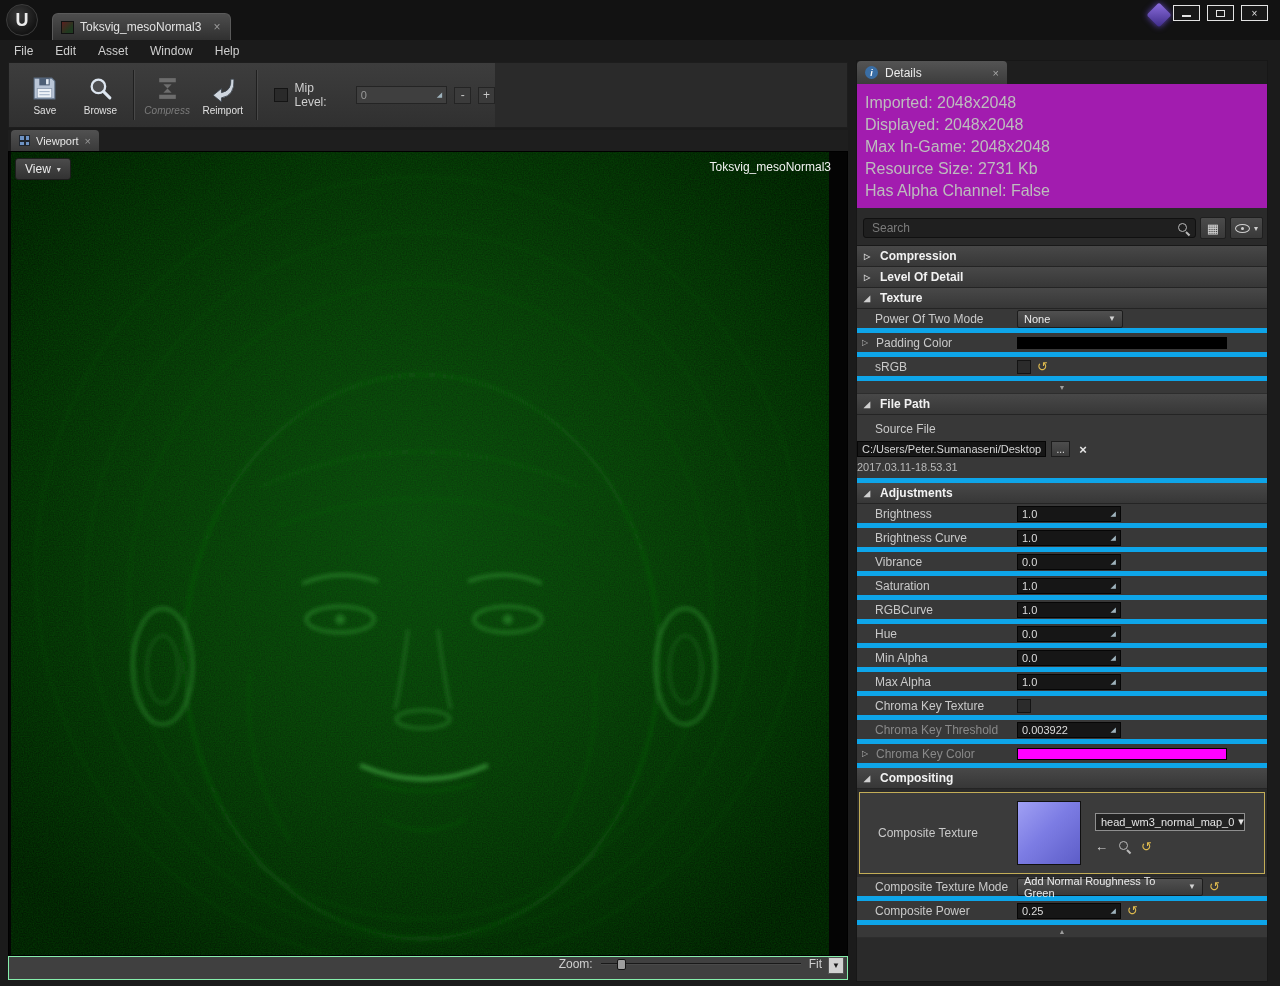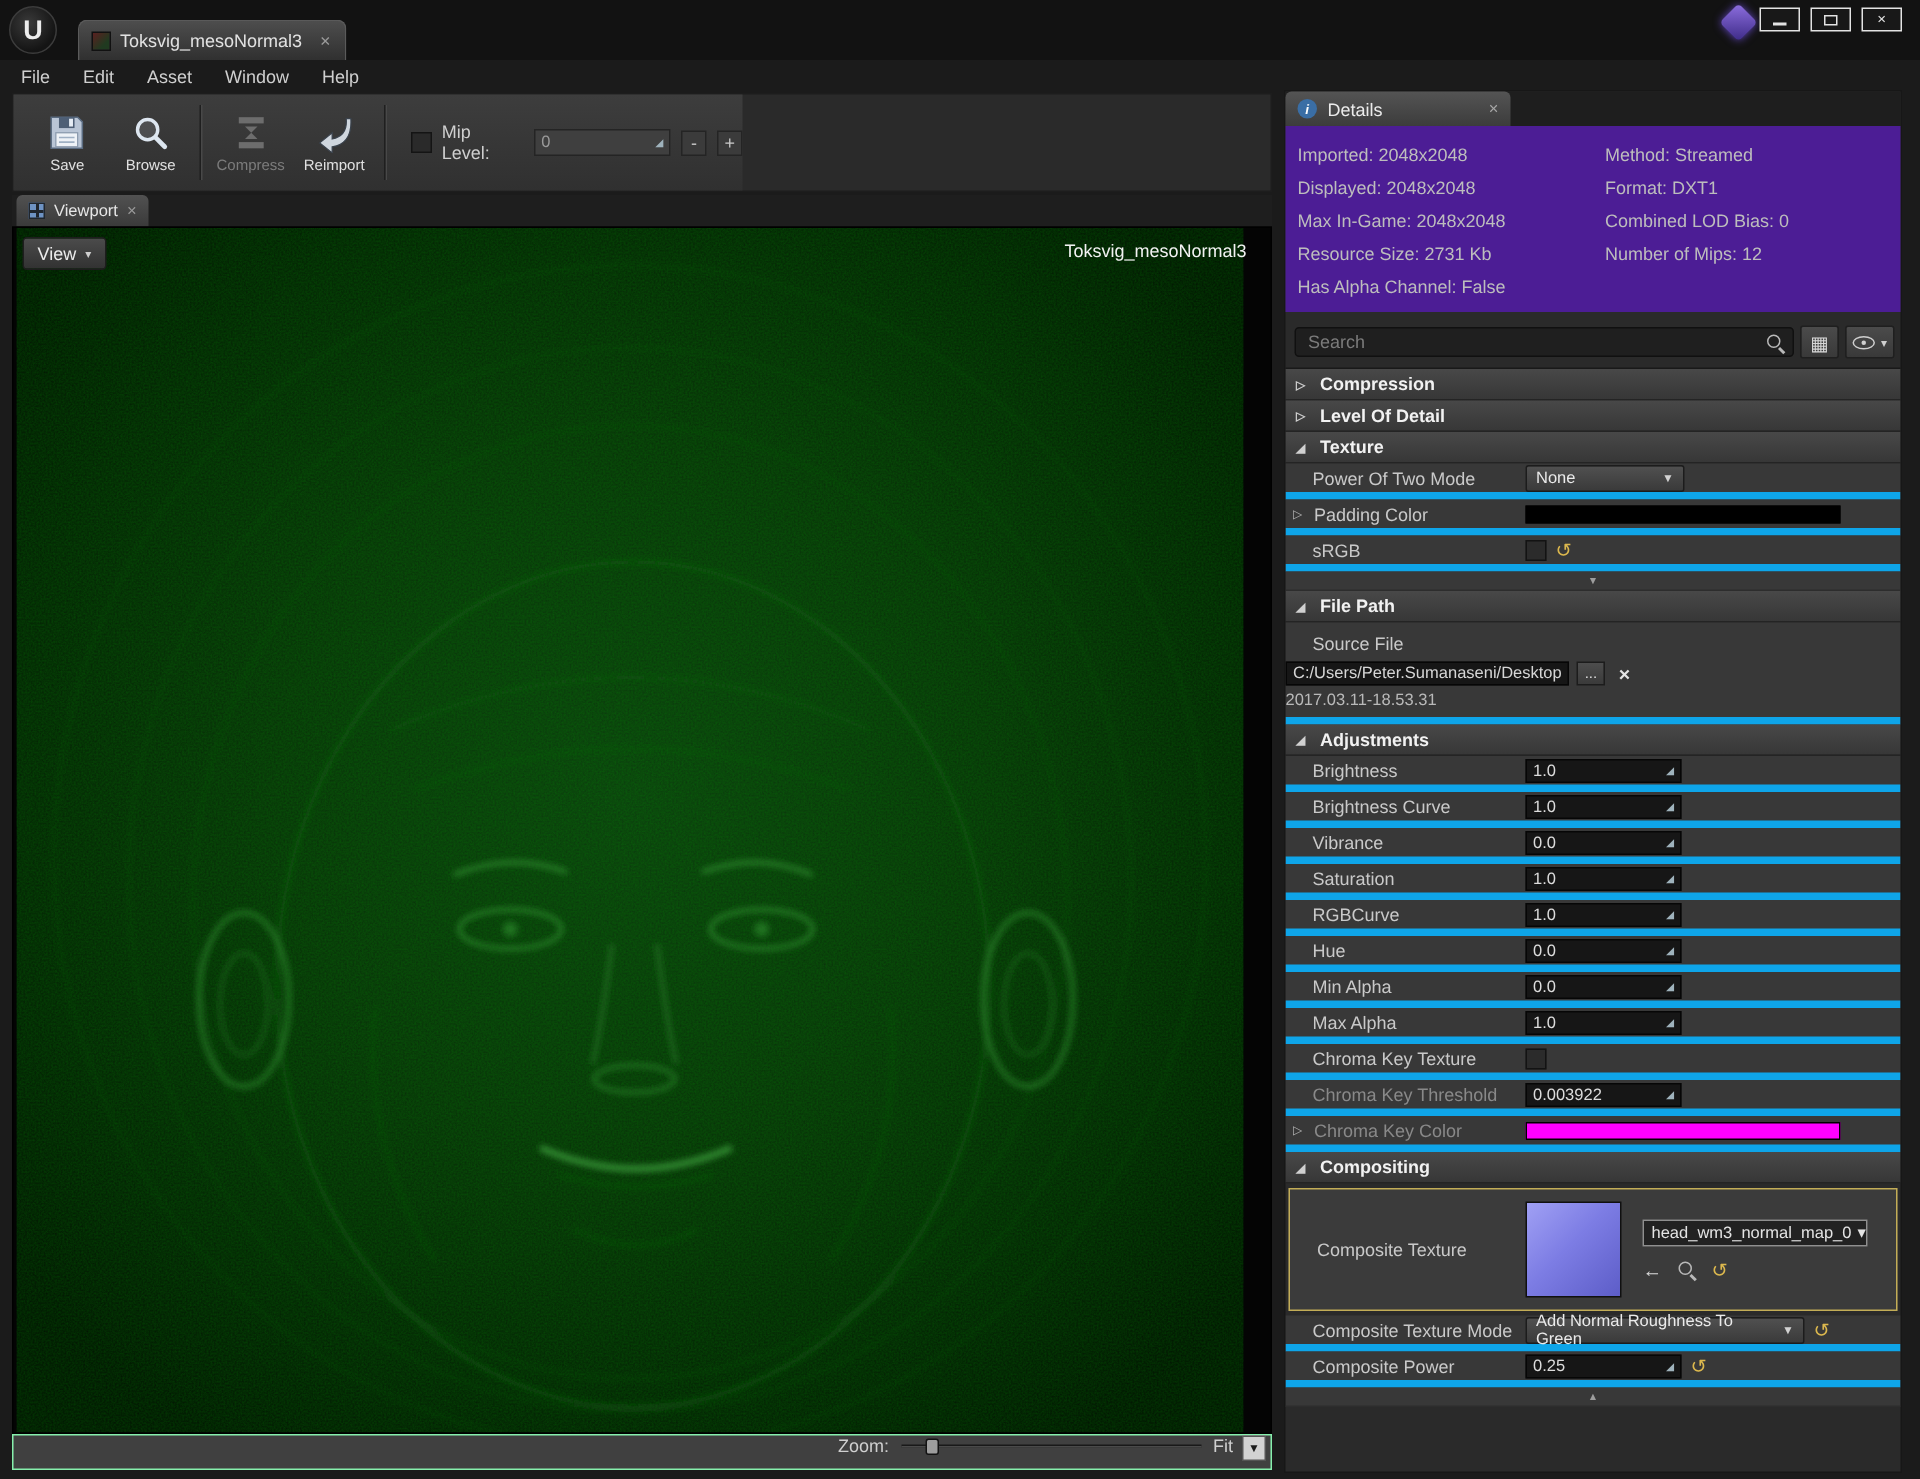--- a/index.html
+++ b/index.html
@@ -32,21 +32,21 @@
     display:flex; align-items:center; padding-left:14px; font-size:12px; color:#cfcfcf; }
   .menu-item { margin-right:22px; cursor:pointer; }
 
   
   .left-col { position:absolute; left:8px; top:62px; width:840px; height:918px; }
   .toolbar { position:absolute; top:0; left:0; right:0; height:66px; background:#2a2a2a; border:1px solid #1d1d1d; }
   .toolbar-group { position:absolute; left:0; top:0; width:486px; height:64px;
     background:linear-gradient(#3d3d3d,#303030); display:flex; align-items:center; padding-left:8px; }
   .tool-btn { width:56px; height:58px; display:flex; flex-direction:column; align-items:center;
     justify-content:center; gap:3px; font-size:10px; color:#e0e0e0; cursor:pointer; }
-  .tool-btn.disabled { color:#7c7c7c; cursor:default; }
+  .tool-btn.disabled { color:#7c7c7c; cursor:default;font-style:italic; }
   .vdiv { width:1px; height:50px; background:#1f1f1f; box-shadow:1px 0 0 #484848; margin:0 5px; }
   .mip-group { display:flex; align-items:center; gap:7px; margin-left:12px; font-size:12px; color:#cfcfcf; }
   .mini-check { width:14px; height:14px; background:#2a2a2a; border:1px solid #141414; }
   .spinbox { width:92px; height:18px; background:#3f3f3f; border:1px solid #242424; color:#9a9a9a;
     font-size:11px; display:flex; align-items:center; justify-content:space-between; padding:0 4px; }
   .spin-glyph { font-size:7px; color:#9fb3bd; }
   .pm-btn { width:17px; height:17px; background:#3b3b3b; border:1px solid #242424; color:#c8c8c8;
     font-size:12px; display:flex; align-items:center; justify-content:center; cursor:pointer; }
 
   .vp-tabbar { position:absolute; top:68px; left:0; right:0; height:21px; background:#1e1e1e; }
@@ -82,21 +82,21 @@
   .details { position:absolute; left:856px; top:60px; width:412px; height:922px; background:#2a2a2a;
     border:1px solid #171717; display:flex; flex-direction:column; }
   .d-tabbar { height:23px; background:#1e1e1e; position:relative; flex:none; }
   .d-tab { position:absolute; left:0; top:0; height:23px; width:150px; padding:0 8px;
     background:linear-gradient(#545454,#3c3c3c); border-radius:4px 4px 0 0; display:flex;
     align-items:center; gap:7px; font-size:12px; color:#ebebeb; cursor:pointer; }
   .info-badge { width:13px; height:13px; border-radius:50%; background:#3a6ea5; color:#fff;
     font-size:9px; font-style:italic; font-weight:bold; display:flex; align-items:center; justify-content:center; }
   .d-tab .tab-x { margin-left:auto; color:#a8a8a8; font-size:11px; }
 
-  .info-block { background:#4c1d95; padding:8px 2px 6px 8px; display:flex; font-size:12px;
+  .info-block { background:#a21caf; padding:8px 2px 6px 8px; display:flex; font-size:16px;
     color:#bdbdbd; line-height:22px; flex:none; }
   .info-col { width:205px; }
   .info-col.right { flex:1; }
 
   .search-row { display:flex; align-items:center; gap:4px; padding:9px 4px 6px 6px; flex:none; }
   .search-wrap { flex:1; position:relative; }
   .search-input { width:100%; height:20px; background:#1f1f1f; border:1px solid #101010; border-radius:3px;
     color:#d0d0d0; font-size:12px; padding:0 22px 0 8px; outline:none; font-family:"Liberation Sans",sans-serif; }
   .search-input::placeholder { color:#7b7b7b; }
   .mag { width:13px; height:13px; position:absolute; display:inline-block; }
@@ -327,26 +327,20 @@
     </div>
 
     <div class="info-block">
       <div class="info-col">
         <div>Imported: 2048x2048</div>
         <div>Displayed: 2048x2048</div>
         <div>Max In-Game: 2048x2048</div>
         <div>Resource Size: 2731 Kb</div>
         <div>Has Alpha Channel: False</div>
       </div>
-      <div class="info-col right">
-        <div>Method: Streamed</div>
-        <div>Format: DXT1</div>
-        <div>Combined LOD Bias: 0</div>
-        <div>Number of Mips: 12</div>
-      </div>
     </div>
 
     <div class="search-row">
       <div class="search-wrap">
         <input class="search-input" placeholder="Search" style="">
         <span class="mag"></span>
       </div>
       <div class="icon-btn">
         <span>▦</span>
       </div>

